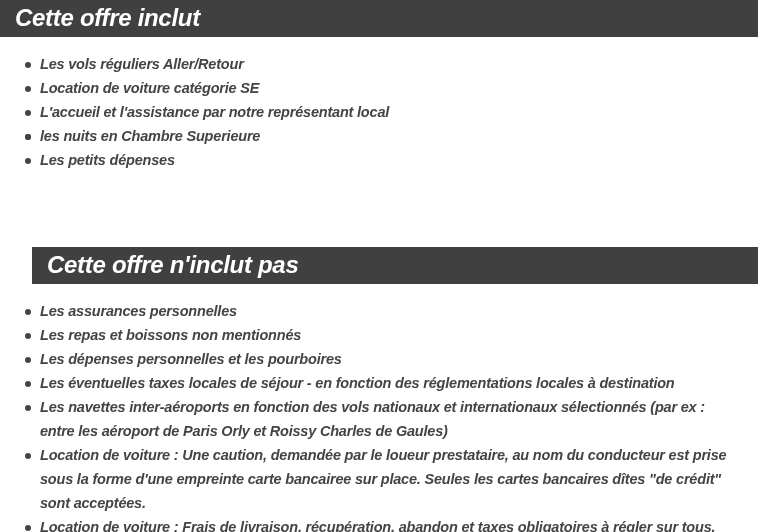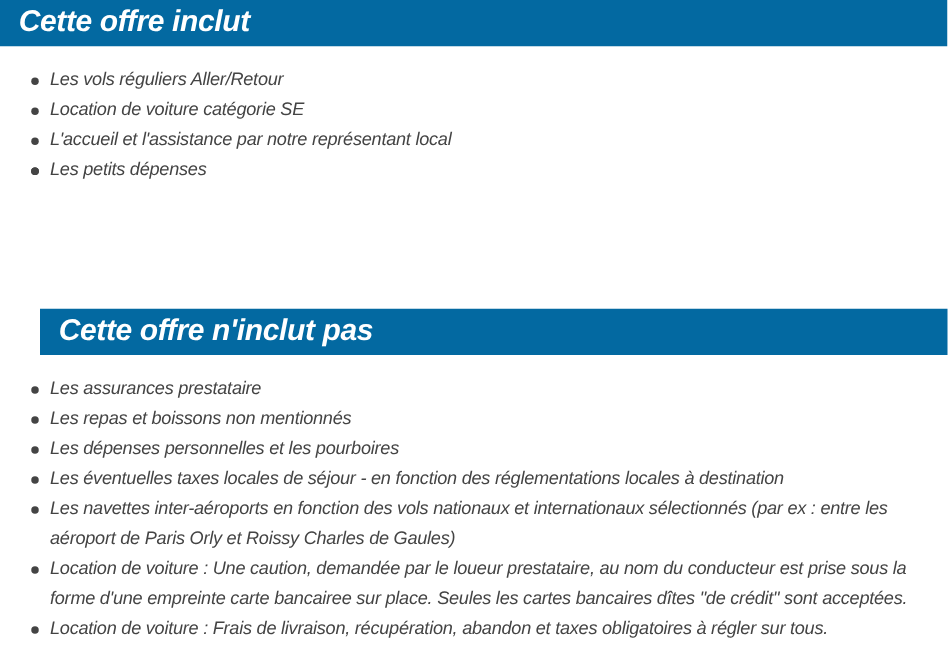--- a/index.html
+++ b/index.html
@@ -1,49 +1,49 @@
 <!DOCTYPE html>
 <html><head>
 <meta charset="utf-8">
 <style>
   html, body { margin:0; padding:0; background:#ffffff; }
   body { width:758px; height:532px; overflow:hidden; position:relative;
          font-family:"Liberation Sans", sans-serif; }
   .section-header { position:absolute; left:0; width:758px; height:37px;
-         background:#0369a1; }
+         background:#404040; }
   .section-header h2 { margin:0; position:absolute; left:15px; top:3px;
          font-size:24px; line-height:30px; font-style:italic; font-weight:bold;
          color:#ffffff; letter-spacing:-0.3px; }
   ul.items { position:absolute; left:0; margin:0; padding:0; list-style:none; width:740px; }
   ul.items li { position:relative; padding-left:40px; font-size:14.5px; line-height:24px;
-         font-style:italic; color:#444444; letter-spacing:-0.2px; }
+         font-style:italic; color:#444444; letter-spacing:-0.2px;font-weight:bold; }
   ul.items li .bullet { position:absolute; left:25px; top:10px; width:6px; height:6px;
          border-radius:50%; background:#444444; }
 </style>
 </head>
 <body>
 
 <div class="section-header" style="top:0;">
   <h2>Cette offre inclut</h2>
 </div>
 
 <ul class="items" style="top:52px;">
   <li><span class="bullet"></span><span>Les vols réguliers Aller/Retour</span></li>
   <li><span class="bullet"></span><span>Location de voiture catégorie SE</span></li>
   <li><span class="bullet"></span><span>L'accueil et l'assistance par notre représentant local</span></li>
   <li><span class="bullet"></span></li>
-  <li><span class="bullet"></span></li>
+  <li><span class="bullet"></span><span>les nuits en Chambre Superieure</span></li>
   <li><span class="bullet"></span><span>Les petits dépenses</span></li>
 </ul>
 
 <div class="section-header" style="top:247px;margin-left:32px;">
   <h2>Cette offre n'inclut pas</h2>
 </div>
 
 <ul class="items" style="top:299px;">
-  <li><span class="bullet"></span><span>Les assurances prestataire</span></li>
+  <li><span class="bullet"></span><span>Les assurances personnelles</span></li>
   <li><span class="bullet"></span><span>Les repas et boissons non mentionnés</span></li>
   <li><span class="bullet"></span><span>Les dépenses personnelles et les pourboires</span></li>
   <li><span class="bullet"></span><span>Les éventuelles taxes locales de séjour - en fonction des réglementations locales à destination</span></li>
   <li><span class="bullet"></span><span>Les navettes inter-aéroports en fonction des vols nationaux et internationaux sélectionnés (par ex : entre les aéroport de Paris Orly et Roissy Charles de Gaules)</span></li>
   <li><span class="bullet"></span><span>Location de voiture : Une caution, demandée par le loueur prestataire, au nom du conducteur est prise sous la forme d'une empreinte carte bancairee sur place. Seules les cartes bancaires dîtes "de crédit" sont acceptées.</span></li>
   <li><span class="bullet"></span><span>Location de voiture : Frais de livraison, récupération, abandon et taxes obligatoires à régler sur tous.</span></li>
 </ul>
 
 </body></html>

